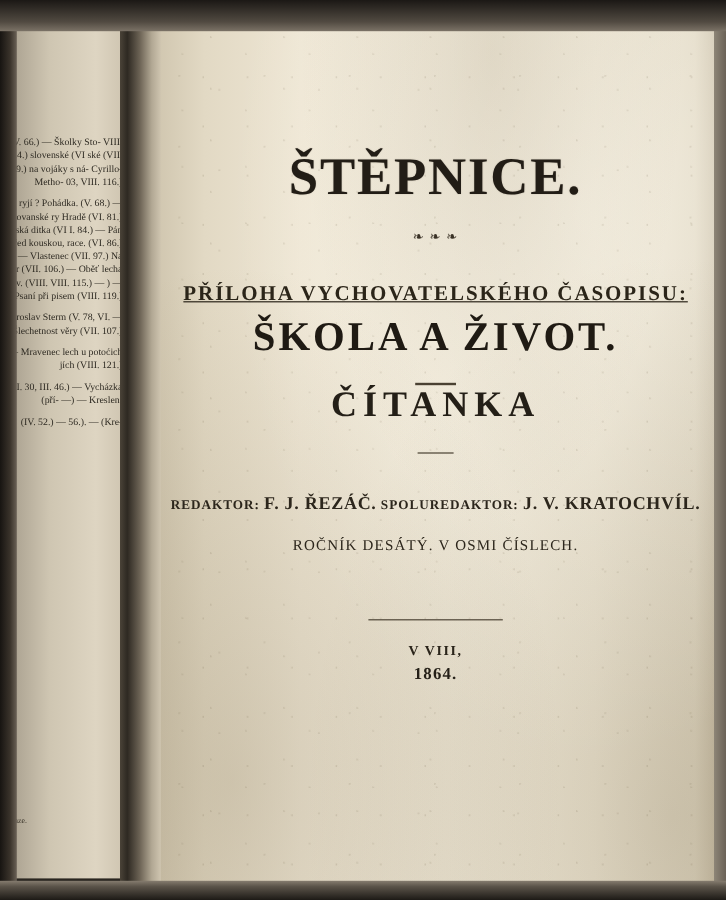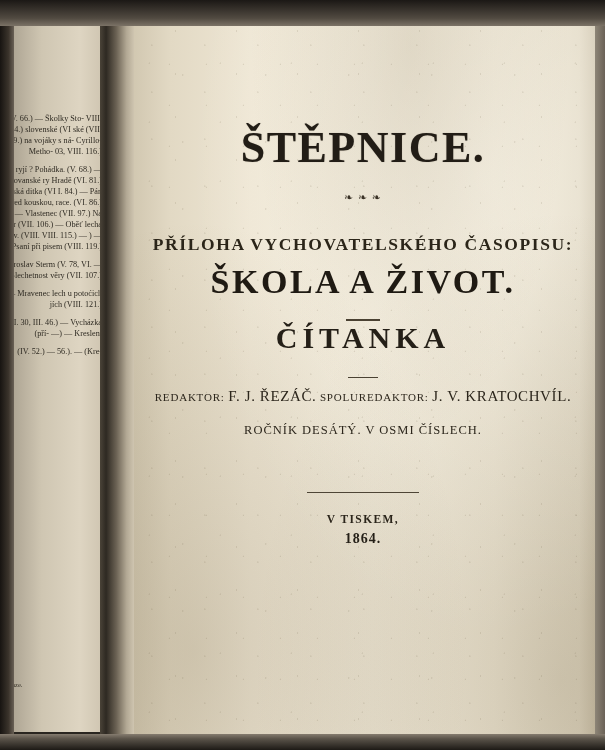--- a/index.html
+++ b/index.html
@@ -152,20 +152,21 @@
     font-size: 11px;
     letter-spacing: 1px;
   }
 
   .t-sub1 {
     margin-top: 30px;
     font-size: 17.5px;
     letter-spacing: 1.6px;
     font-weight: bold;
     color: #2b2519;
+    text-decoration: underline;
   }
 
   .t-sub2 {
     margin-top: 8px;
     font-size: 34px;
     letter-spacing: 2.5px;
     font-weight: bold;
     color: #1f1a13;
   }
 
@@ -192,24 +193,24 @@
   }
 
   .rule-short2 {
     width: 30px;
     height: 1.5px;
     background: #4a4132;
     margin: 22px auto 0 auto;
   }
 
   .t-redactor {
-    margin-top: 10px;
+    margin-top: 34px;
     font-size: 11px;
     letter-spacing: 0.8px;
-    font-weight: normal;
+    font-weight: bold;
     color: #2c261c;
   }
   .t-redactor .big {
     font-size: 15px;
     letter-spacing: 0.6px;
   }
 
   .t-rocnik {
     margin-top: 18px;
     font-size: 12.5px;
@@ -336,21 +337,21 @@
         <span>REDAKTOR:</span>
         <span class="big">F. J. ŘEZÁČ.</span>
         <span>SPOLUREDAKTOR:</span>
         <span class="big">J. V. KRATOCHVÍL.</span>
       </div>
 
       <div class="t-rocnik">ROČNÍK DESÁTÝ.  V OSMI ČÍSLECH.</div>
 
       <div class="rule-long"></div>
 
-      <div class="t-place">V TISKEM,</div>
+      <div class="t-place">V VIII,</div>
       <div class="t-year">1864.</div>
 
     </div>
   </div>
 
   <div class="edge-right"></div>
   <div class="edge-left"></div>
   <div class="edge-top"></div>
   <div class="edge-bottom"></div>
 

